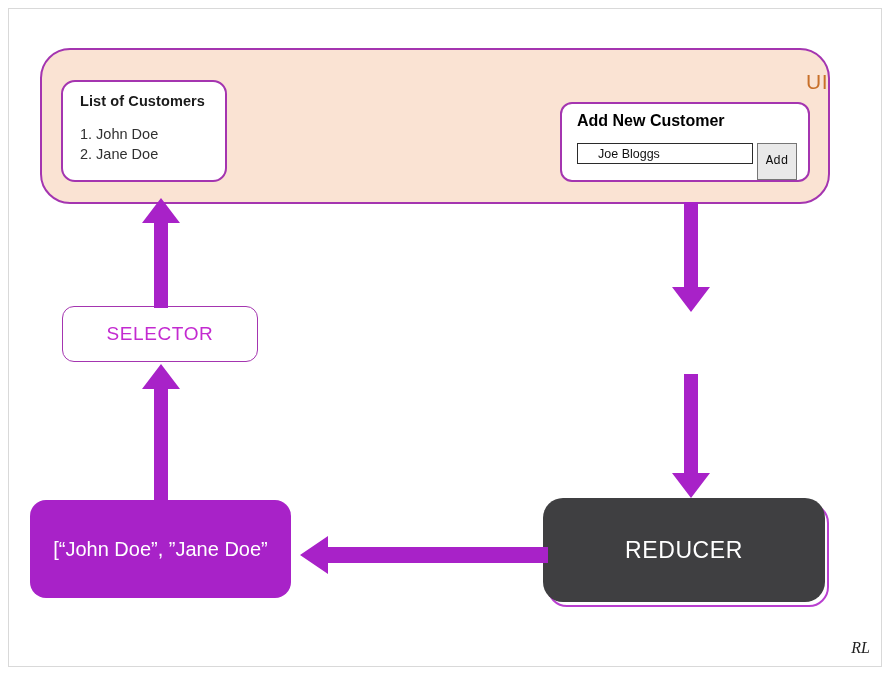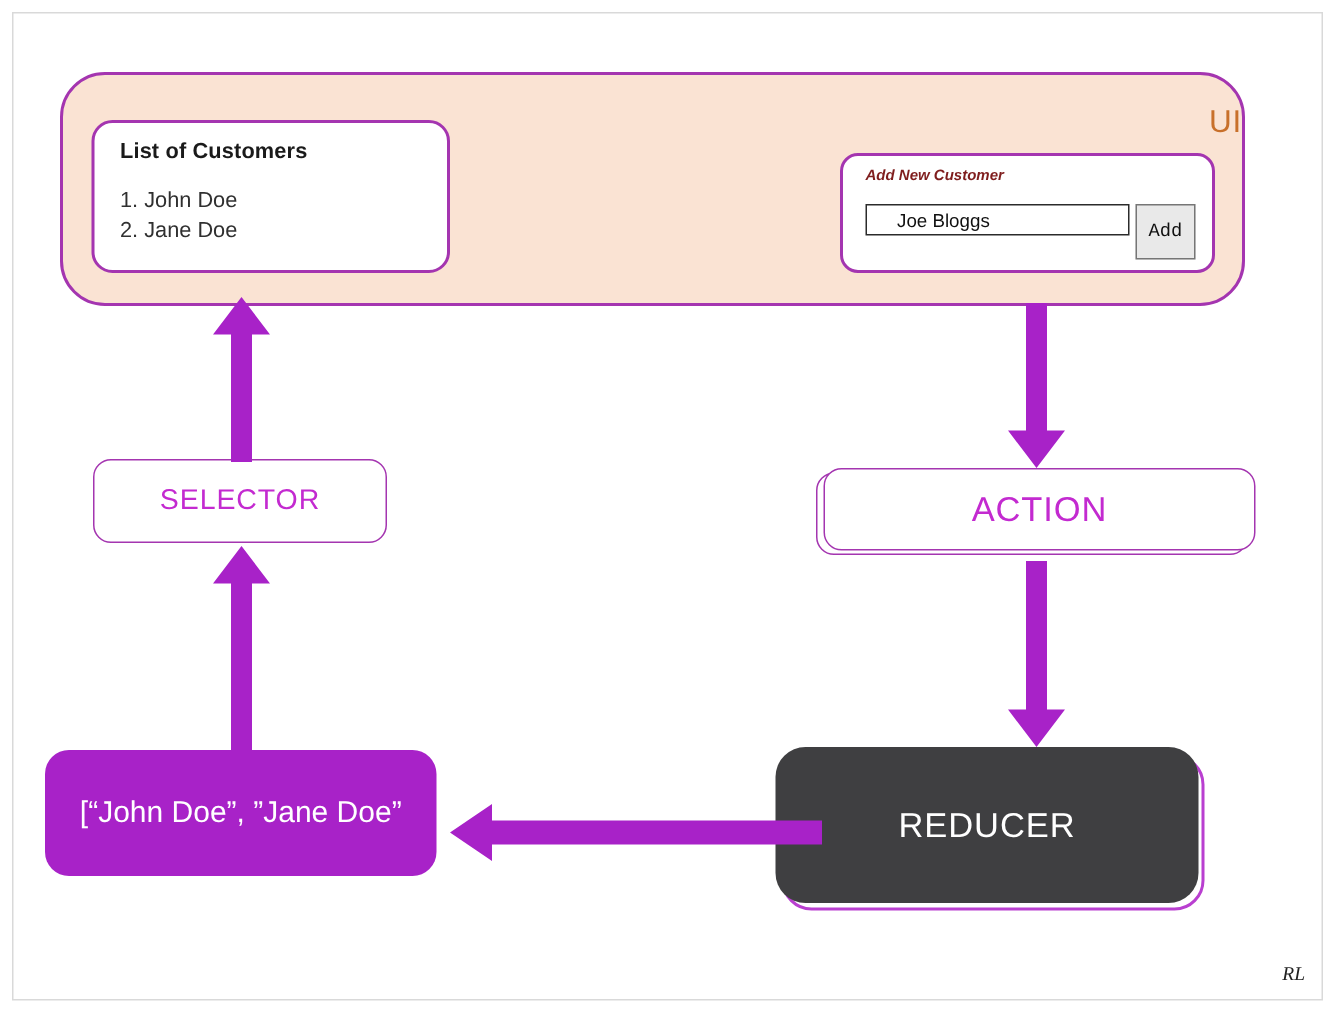--- a/index.html
+++ b/index.html
@@ -55,21 +55,21 @@
     font-size: 21px;
     color: #c8702a;
     letter-spacing: 0.5px;
   }
 
   
   .list-panel {
     position: absolute;
     left: 61px;
     top: 80px;
-    width: 239px;
+    width: 166px;
     height: 102px;
     background: #ffffff;
     border: 2px solid #a435b0;
     border-radius: 14px;
     box-sizing: border-box;
     padding: 11px 0 0 17px;
   }
   .list-title {
     font-size: 14.5px;
     font-weight: bold;
@@ -91,24 +91,23 @@
     top: 102px;
     width: 250px;
     height: 80px;
     background: #ffffff;
     border: 2px solid #a435b0;
     border-radius: 12px;
     box-sizing: border-box;
     padding: 8px 0 0 15px;
   }
   .add-title {
-    font-size: 10px;
+    font-size: 16px;
     font-weight: bold;
-    color: #7f1d1d;
-    font-style: italic;
+    color: #000000;
   }
   .add-row {
     margin-top: 13px;
     display: flex;
     align-items: stretch;
     gap: 4px;
   }
   .name-input {
     width: 176px;
     height: 21px;
@@ -194,40 +193,40 @@
     color: #c32ad0;
     letter-spacing: 0.6px;
   }
 
   
   .state-box {
     position: absolute;
     left: 30px;
     top: 500px;
     width: 261px;
-    height: 84px;
+    height: 98px;
     background: #a822c8;
     border-radius: 16px;
     box-sizing: border-box;
     display: flex;
     align-items: center;
     justify-content: center;
     padding: 0 22px;
   }
   .state-box .label {
     font-size: 20px;
     color: #ffffff;
     text-align: center;
     line-height: 1.32;
   }
 
   
   .reducer-wrap {
     position: absolute;
-    left: 517px;
+    left: 543px;
     top: 498px;
     width: 290px;
     height: 110px;
   }
   .reducer-glow {
     position: absolute;
     left: 4px;
     top: 5px;
     width: 282px;
     height: 104px;
@@ -258,21 +257,21 @@
   
   .arrow { position: absolute; }
 
   
   .signature {
     position: absolute;
     right: 22px;
     bottom: 20px;
     font-family: "Liberation Serif", serif;
     font-style: italic;
-    font-size: 13px;
+    font-size: 16px;
     color: #222222;
   }
 </style>
 </head>
 <body>
 
 <div id="canvas">
 
   <div class="page-frame"></div>
 
@@ -293,26 +292,20 @@
     <div class="add-row">
       <input class="name-input" type="text" value="Joe Bloggs" style="">
       <button class="add-button">Add</button>
     </div>
   </div>
 
   <div class="selector-box">
     <span class="label">SELECTOR</span>
   </div>
 
-  <div class="action-wrap">
-    <div class="action-shadow"></div>
-    <div class="action-box">
-      <span class="label">ACTION</span>
-    </div>
-  </div>
 
   <div class="state-box">
     <span class="label">[“John Doe”, ”Jane Doe”</span>
   </div>
 
   <div class="reducer-wrap">
     <div class="reducer-glow"></div>
     <div class="reducer-box">
       <span class="label">REDUCER</span>
     </div>

